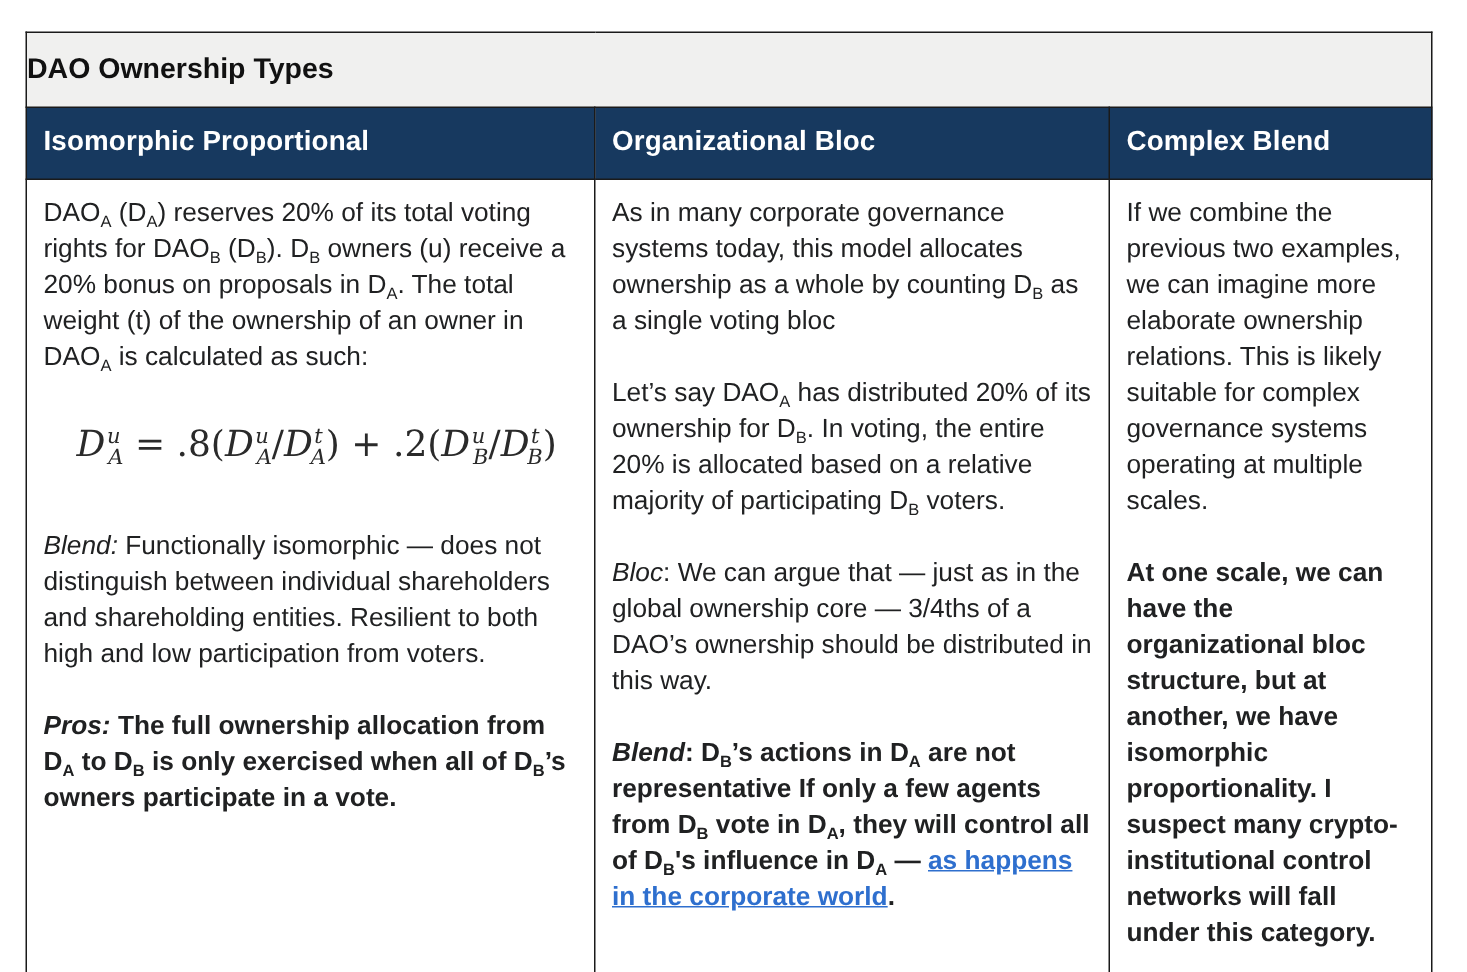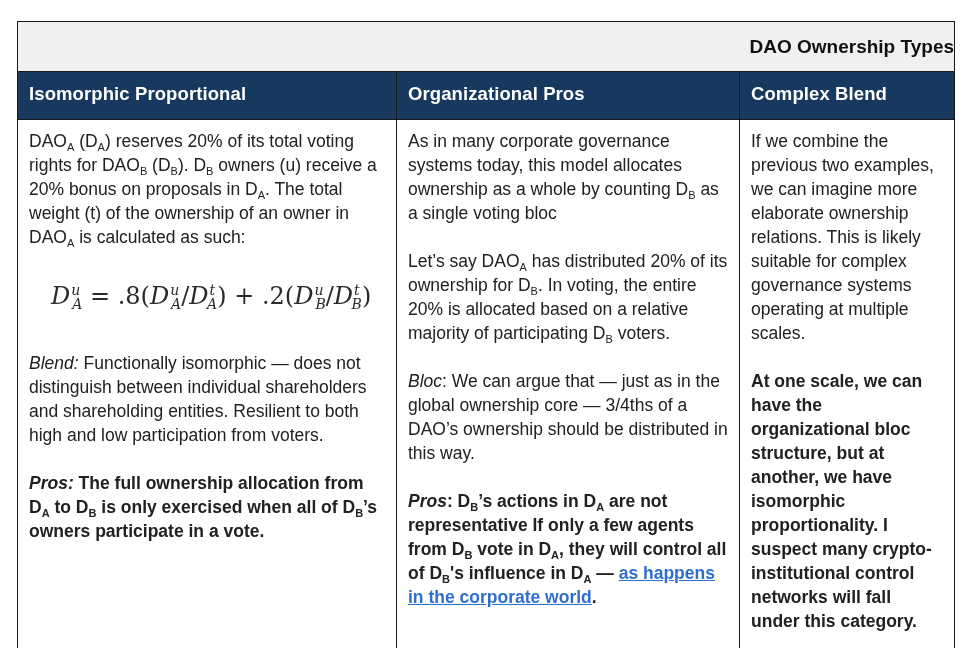--- a/index.html
+++ b/index.html
@@ -26,21 +26,21 @@
   }
   .dao-table td, .dao-table th {
     border: 1.5px solid var(--border);
   }
   .col-1 { width: 379px; }
   .col-2 { width: 343px; }
   .col-3 { width: 215px; }
   td.title-cell {
     background: var(--title-bg);
     height: 50px;
-    text-align: right;
+    text-align: left;
     vertical-align: middle;
     font-weight: bold;
     font-size: 19px;
     color: #111111;
   }
   th.header-cell {
     background: var(--header-bg);
     color: var(--header-text);
     height: 48px;
     text-align: left;
@@ -102,35 +102,35 @@
       <col class="col-1">
         <col class="col-2">
         <col class="col-3">
     </colgroup>
     <tbody>
       <tr>
         <td class="title-cell" colspan="3">DAO Ownership Types</td>
       </tr>
       <tr>
         <th class="header-cell">Isomorphic Proportional</th>
-        <th class="header-cell">Organizational Pros</th>
+        <th class="header-cell">Organizational Bloc</th>
         <th class="header-cell">Complex Blend</th>
       </tr>
       <tr>
         <td class="body-cell">
           <p>DAO<sub>A</sub> (D<sub>A</sub>) reserves 20% of its total voting rights for DAO<sub>B</sub> (D<sub>B</sub>). D<sub>B</sub> owners (u) receive a 20% bonus on proposals in D<sub>A</sub>. The total weight (t) of the ownership of an owner in DAO<sub>A</sub> is calculated as such:</p>
           <div class="formula"><i>D</i><sup>u</sup><sub>A</sub> = .8(<i>D</i><sup>u</sup><sub>A</sub>/<i>D</i><sup>t</sup><sub>A</sub>) + .2(<i>D</i><sup>u</sup><sub>B</sub>/<i>D</i><sup>t</sup><sub>B</sub>)</div>
           <p><i>Blend:</i> Functionally isomorphic — does not distinguish between individual shareholders and shareholding entities. Resilient to both high and low participation from voters.</p>
           <p><i>Pros:</i> The full ownership allocation from D<sub>A</sub> to D<sub>B</sub> is only exercised when all of D<sub>B</sub>’s owners participate in a vote.</p>
         </td>
         <td class="body-cell">
           <p>As in many corporate governance systems today, this model allocates ownership as a whole by  counting D<sub>B</sub> as a single voting bloc</p>
           <p>Let’s say DAO<sub>A</sub> has distributed 20% of its ownership for D<sub>B</sub>. In voting, the entire 20% is allocated based on a relative majority of participating D<sub>B</sub> voters.</p>
           <p><i>Bloc</i>: We can argue that — just as in the global ownership core — 3/4ths of a DAO’s ownership should be distributed in this way.</p>
-          <p><i>Pros</i>: D<sub>B</sub>’s actions in D<sub>A</sub> are not representative If only a few agents from D<sub>B</sub> vote in D<sub>A</sub>, they will control all of D<sub>B</sub>'s influence in D<sub>A</sub> — <a class="link">as happens in the corporate world</a>.</p>
+          <p><i>Blend</i>: D<sub>B</sub>’s actions in D<sub>A</sub> are not representative If only a few agents from D<sub>B</sub> vote in D<sub>A</sub>, they will control all of D<sub>B</sub>'s influence in D<sub>A</sub> — <a class="link">as happens in the corporate world</a>.</p>
         </td>
         <td class="body-cell">
           <p>If we combine the previous two examples, we can imagine more elaborate ownership relations. This is likely suitable for complex governance systems operating at multiple scales.</p>
           <p>At one scale, we can have the organizational bloc structure, but at another, we have isomorphic proportionality. I suspect many crypto-institutional control networks will fall under this category.</p>
         </td>
       </tr>
     </tbody>
   </table>
 </div>
 

